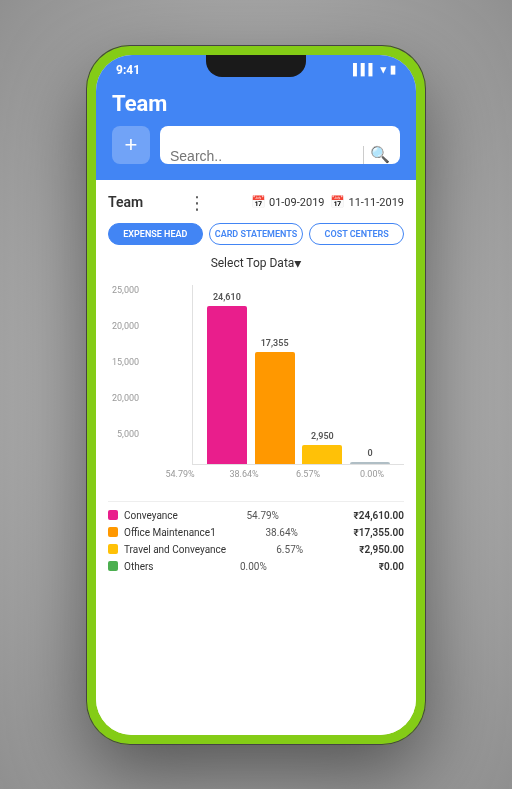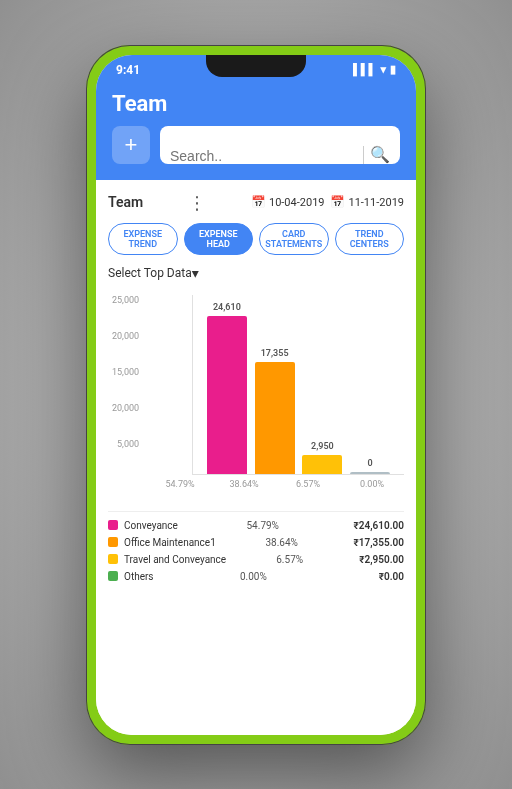--- a/index.html
+++ b/index.html
@@ -174,21 +174,21 @@
       color: #4285f4;
       background: white;
     }
     .tab.active {
       background: #4285f4;
       color: white;
     }
     
     .select-row {
       display: flex;
-      justify-content: flex-start;
+      justify-content: center;
       align-items: center;
       margin-bottom: 14px;
     }
     .select-label {
       font-size: 12px;
       color: #333;
     }
     .select-chevron {
       font-size: 14px;
       color: #333;
@@ -326,34 +326,33 @@
     </div>
 
     <div class="content">
 
       <div class="team-row">
         <span class="team-label">Team</span>
         <span class="menu-dots">⋮</span>
         <div class="date-range">
           <div class="date-item">
             <span class="cal-icon">📅</span>
-            <span>10-04-2019</span>
+            <span>01-09-2019</span>
           </div>
           <div class="date-item">
             <span class="cal-icon">📅</span>
             <span>11-11-2019</span>
           </div>
         </div>
       </div>
 
       <div class="tabs">
-        <div class="tab">EXPENSE TREND</div>
         <div class="tab active">EXPENSE HEAD</div>
         <div class="tab">CARD STATEMENTS</div>
-        <div class="tab">TREND CENTERS</div>
+        <div class="tab">COST CENTERS</div>
       </div>
 
       <div class="select-row">
         <span class="select-label">Select Top Data</span>
         <span class="select-chevron">▾</span>
       </div>
 
       <div class="chart-container">
         <div style="position:relative; margin-left: 44px; margin-bottom: 0;">
 

